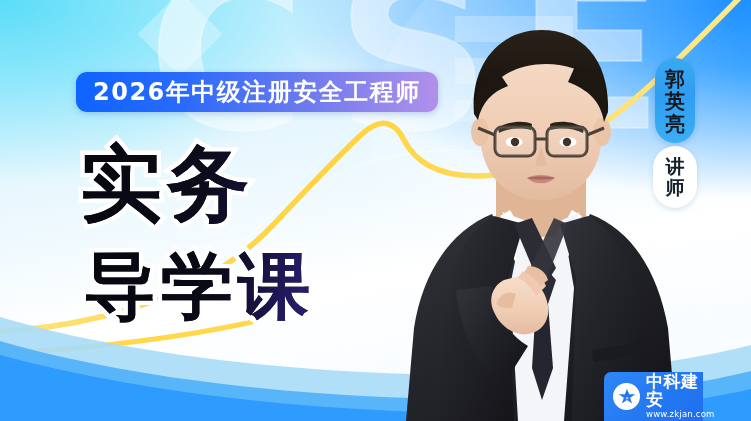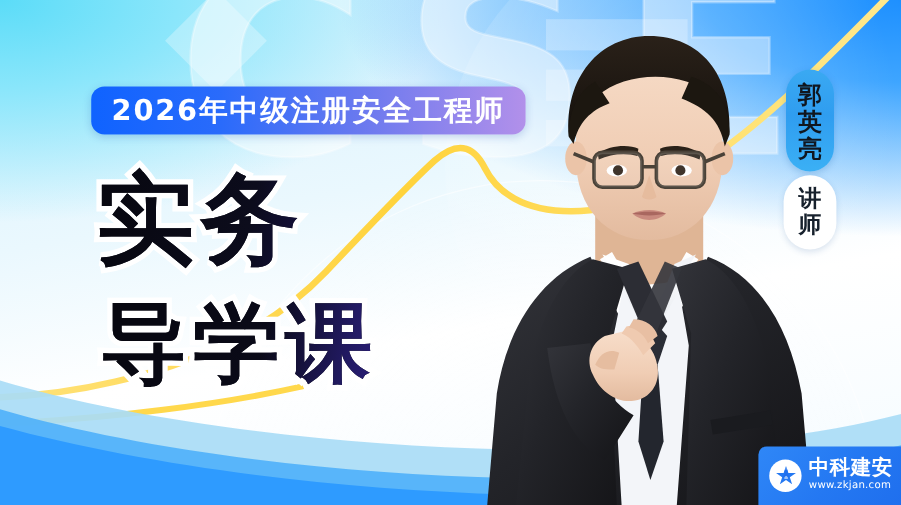--- a/index.html
+++ b/index.html
@@ -135,22 +135,22 @@
     background:#ffffff;
     display:flex;flex-direction:column;align-items:center;justify-content:center;
     box-shadow:0 2px 5px rgba(30,80,150,.16);
   }
   .role-pill .rl{
     color:#16202c;font-size:19px;font-weight:700;line-height:1.1;
   }
 
   
   .logo{
-    position:absolute;left:632px;top:372px;
-    width:119px;height:49px;
+    position:absolute;left:604px;top:372px;
+    width:99px;height:49px;
     border-radius:7px 0 0 0;
     background:linear-gradient(135deg,#2f87f7 0%,#2478f2 55%,#1f6fee 100%);
     display:flex;align-items:center;
     padding-left:9px;
     box-sizing:border-box;
   }
   .logo-mark{
     width:27px;height:27px;border-radius:50%;
     background:#ffffff;
     display:flex;align-items:center;justify-content:center;

